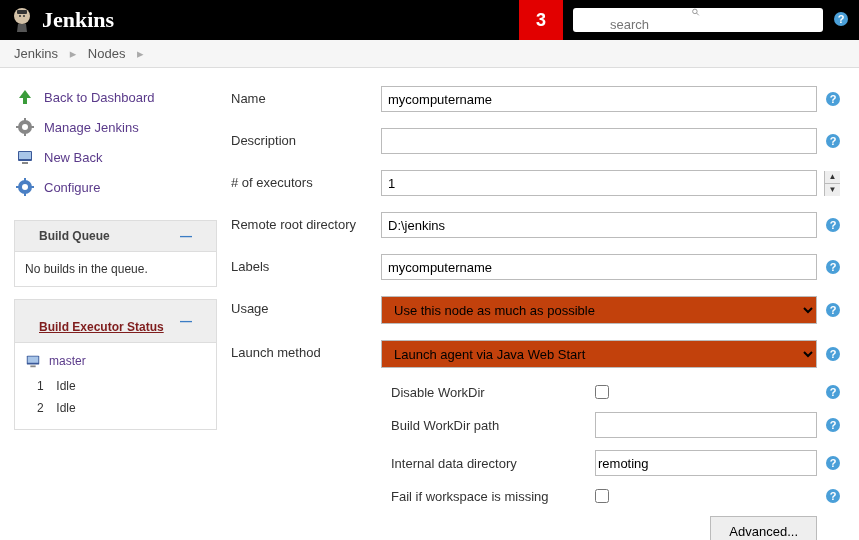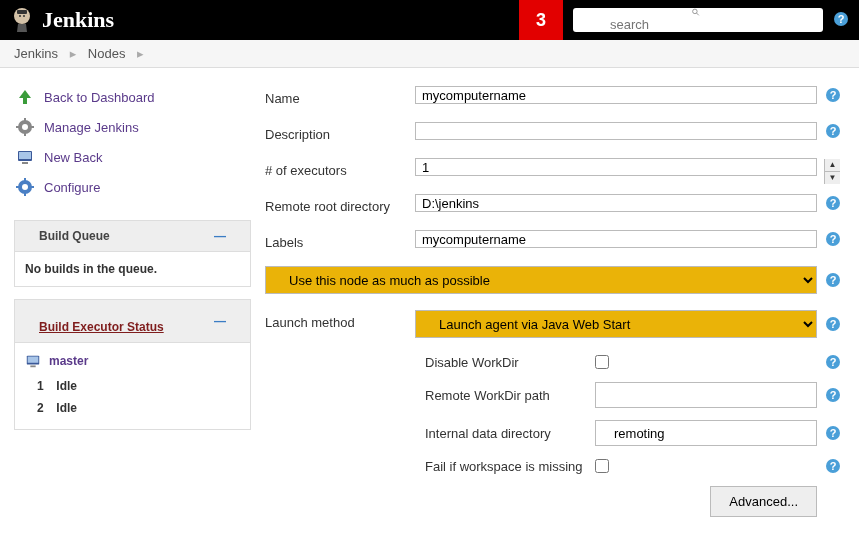--- a/index.html
+++ b/index.html
@@ -26,47 +26,47 @@
     .main { flex: 1; padding: 18px 18px 18px 0; }
     
     
     .side-links { margin-bottom: 18px; }
     .side-link { display: flex; align-items: center; padding: 5px 0; color: #5a3a8a; text-decoration: none; cursor: pointer; }
     .side-link .icon { width: 22px; height: 20px; margin-right: 8px; display: flex; align-items: center; justify-content: center; }
     
     
     .side-section { border: 1px solid #ddd; margin-bottom: 12px; }
     .side-section-header { background: #eee; padding: 8px 24px; font-size: 12px; font-weight: bold; color: #444; display: flex; align-items: center; justify-content: space-between; border-bottom: 1px solid #ddd; }
-    .side-section-body { padding: 10px; font-size: 12px; font-weight: bold; }
+    .side-section-body { padding: 10px; font-size: 12px; }
     .collapse-icon { color: #3b7cc4; font-size: 12px; font-weight: bold; cursor: pointer; }
     
     .executor-master { display: flex; align-items: center; color: #5a3a8a; margin-bottom: 6px; }
     .executor-master .icon { width: 18px; height: 16px; margin-right: 6px; }
     .executor-row { padding: 4px 0 4px 12px; font-size: 12px; }
     .executor-row .num { display: inline-block; width: 16px; }
     
     
     .form-row { display: flex; align-items: flex-start; margin-bottom: 16px; }
     .form-label { width: 150px; font-size: 13px; color: #333; padding-top: 5px; flex-shrink: 0; }
     .form-field { flex: 1; display: flex; align-items: center; }
-    .form-field input[type="text"] { width: 100%; height: 18px; border: 1px solid #bbb; padding: 0 6px; font-size: 13px; }
-    .form-field select { width: 100%; height: 28px; border: 1px solid #bbb; background: #eab308; padding: 0 19px; font-size: 13px; }
+    .form-field input[type="text"] { width: 100%; height: 26px; border: 1px solid #bbb; padding: 0 6px; font-size: 13px; }
+    .form-field select { width: 100%; height: 28px; border: 1px solid #bbb; background: #c2410c; padding: 0 8px; font-size: 13px; }
     .stepper { position: relative; }
     .stepper-btns { position: absolute; right: 1px; top: 1px; width: 16px; height: 24px; display: flex; flex-direction: column; }
     .stepper-btns span { flex: 1; background: #eee; border-left: 1px solid #bbb; font-size: 8px; text-align: center; line-height: 12px; cursor: pointer; color: #333; }
     .stepper-btns span:first-child { border-bottom: 1px solid #bbb; }
     .help-icon { width: 16px; height: 16px; margin-left: 8px; cursor: pointer; flex-shrink: 0; }
     .help-icon svg { width: 16px; height: 16px; }
     
     
     .sub-form { margin-top: 6px; }
-    .sub-row { display: flex; align-items: center; margin-bottom: 12px; padding-left: 160px; }
+    .sub-row { display: flex; align-items: center; margin-bottom: 12px; padding-left: 160px; gap: 34px; }
     .sub-label { width: 170px; font-size: 13px; color: #333; }
     .sub-field { flex: 1; display: flex; align-items: center; }
-    .sub-field input[type="text"] { width: 222px; height: 26px; border: 1px solid #bbb; padding: 0 18px; font-size: 13px; }
+    .sub-field input[type="text"] { width: 222px; height: 26px; border: 1px solid #bbb; padding: 0 2px; font-size: 13px; }
     .sub-field input[type="checkbox"] { width: 14px; height: 14px; }
     
     .advanced-row { display: flex; justify-content: flex-end; padding-right: 24px; margin-top: 8px; }
     .advanced-btn { background: #eee; border: 1px solid #bbb; padding: 7px 18px; font-size: 13px; cursor: pointer; }
     
     .text-cursor { border-right: 1px solid #333; padding-right: 0; }
   </style>
 </head>
 <body>
 
@@ -245,20 +245,21 @@
       <div class="form-field">
         <input type="text" class="text-cursor" value="mycomputername" style="">
         <span class="help-icon"><svg viewBox="0 0 16 16">
               <circle cx="8" cy="8" r="7" fill="#4a9fd8"></circle>
               <text x="8" y="12" text-anchor="middle" fill="#fff" font-size="11" font-weight="bold">?</text>
             </svg></span>
       </div>
     </div>
 
     <div class="form-row">
+      <div class="form-label">Usage</div>
       <div class="form-field">
         <select>
           <option>Use this node as much as possible</option>
         </select>
         <span class="help-icon"><svg viewBox="0 0 16 16">
               <circle cx="8" cy="8" r="7" fill="#4a9fd8"></circle>
               <text x="8" y="12" text-anchor="middle" fill="#fff" font-size="11" font-weight="bold">?</text>
             </svg></span>
       </div>
     </div>
@@ -282,21 +283,21 @@
         <div class="sub-field">
           <input type="checkbox" style="">
           <span style="flex:1"></span>
           <span class="help-icon"><svg viewBox="0 0 16 16">
                 <circle cx="8" cy="8" r="7" fill="#4a9fd8"></circle>
                 <text x="8" y="12" text-anchor="middle" fill="#fff" font-size="11" font-weight="bold">?</text>
               </svg></span>
         </div>
       </div>
       <div class="sub-row">
-        <div class="sub-label">Remote WorkDir path</div>
+        <div class="sub-label">Build WorkDir path</div>
         <div class="sub-field">
           <input type="text" value="" style="">
           <span style="flex:1"></span>
           <span class="help-icon"><svg viewBox="0 0 16 16">
                 <circle cx="8" cy="8" r="7" fill="#4a9fd8"></circle>
                 <text x="8" y="12" text-anchor="middle" fill="#fff" font-size="11" font-weight="bold">?</text>
               </svg></span>
         </div>
       </div>
       <div class="sub-row">

